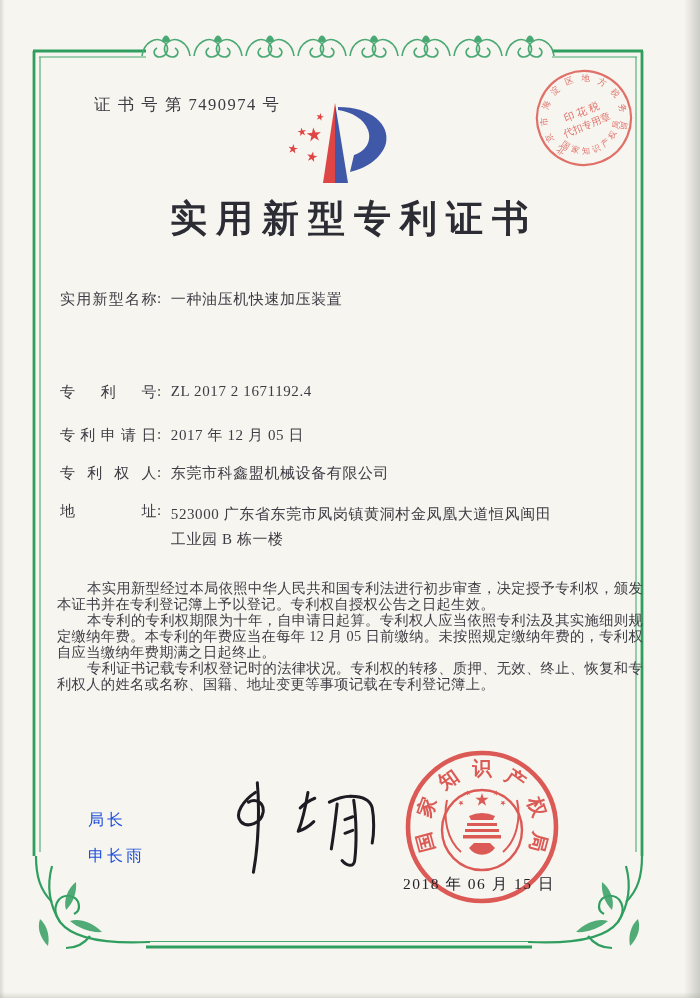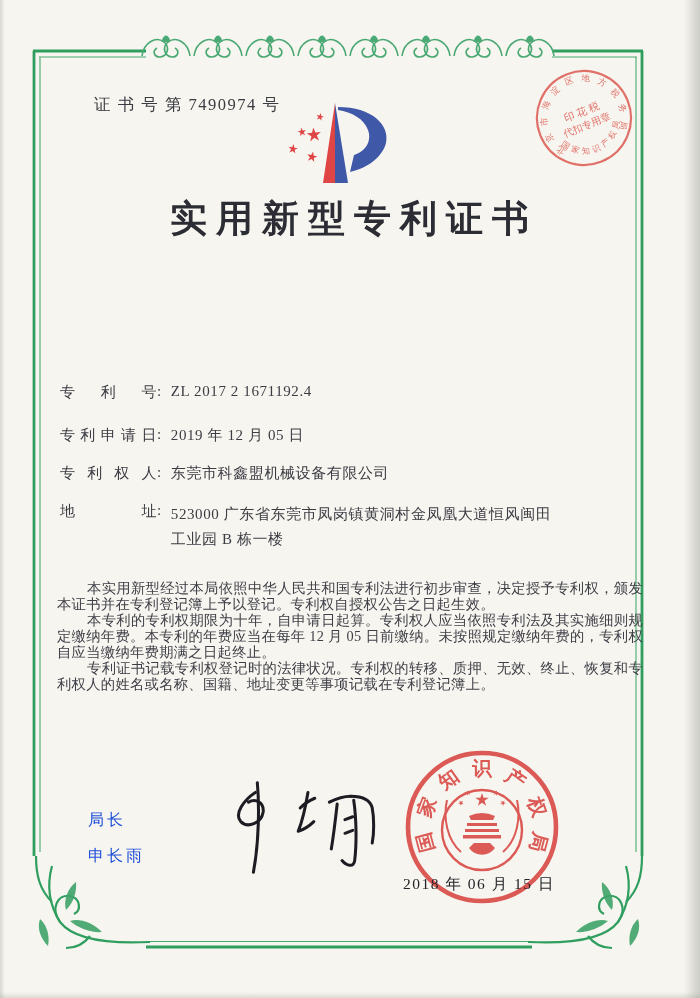--- a/index.html
+++ b/index.html
@@ -129,25 +129,28 @@
       <use href="#star" transform="translate(34,20) scale(4) rotate(14)"></use>
       <use href="#star" transform="translate(16,35) scale(4.5) rotate(-10)"></use>
       <use href="#star" transform="translate(7,52) scale(5) rotate(8)"></use>
       <use href="#star" transform="translate(28,38) scale(7.5) rotate(-6)"></use>
       <use href="#star" transform="translate(26,60) scale(5.5) rotate(12)"></use>
     </g>
   </svg>
 
   <div class="abs title">实用新型专利证书</div>
 
+  <div class="abs frow" style="top:290px">
+    <span class="flabel">实用新型名称</span><span class="fcolon">:</span><span class="fvalue">一种油压机快速加压装置</span>
+  </div>
   <div class="abs frow" style="top:383px">
     <span class="flabel">专利号</span><span class="fcolon">:</span><span class="fvalue">ZL 2017 2 1671192.4</span>
   </div>
   <div class="abs frow" style="top:426px">
-    <span class="flabel">专利申请日</span><span class="fcolon">:</span><span class="fvalue">2019 年 12 月 05 日</span>
+    <span class="flabel">专利申请日</span><span class="fcolon">:</span><span class="fvalue">2017 年 12 月 05 日</span>
   </div>
   <div class="abs frow" style="top:464px">
     <span class="flabel">专利权人</span><span class="fcolon">:</span><span class="fvalue">东莞市科鑫盟机械设备有限公司</span>
   </div>
   <div class="abs frow" style="top:502px">
     <span class="flabel">地址</span><span class="fcolon">:</span><span class="fvalue fvalue-multi">523000 广东省东莞市凤岗镇黄洞村金凤凰大道恒风闽田
 工业园 B 栋一楼</span>
   </div>
 
   <div class="abs paras">

